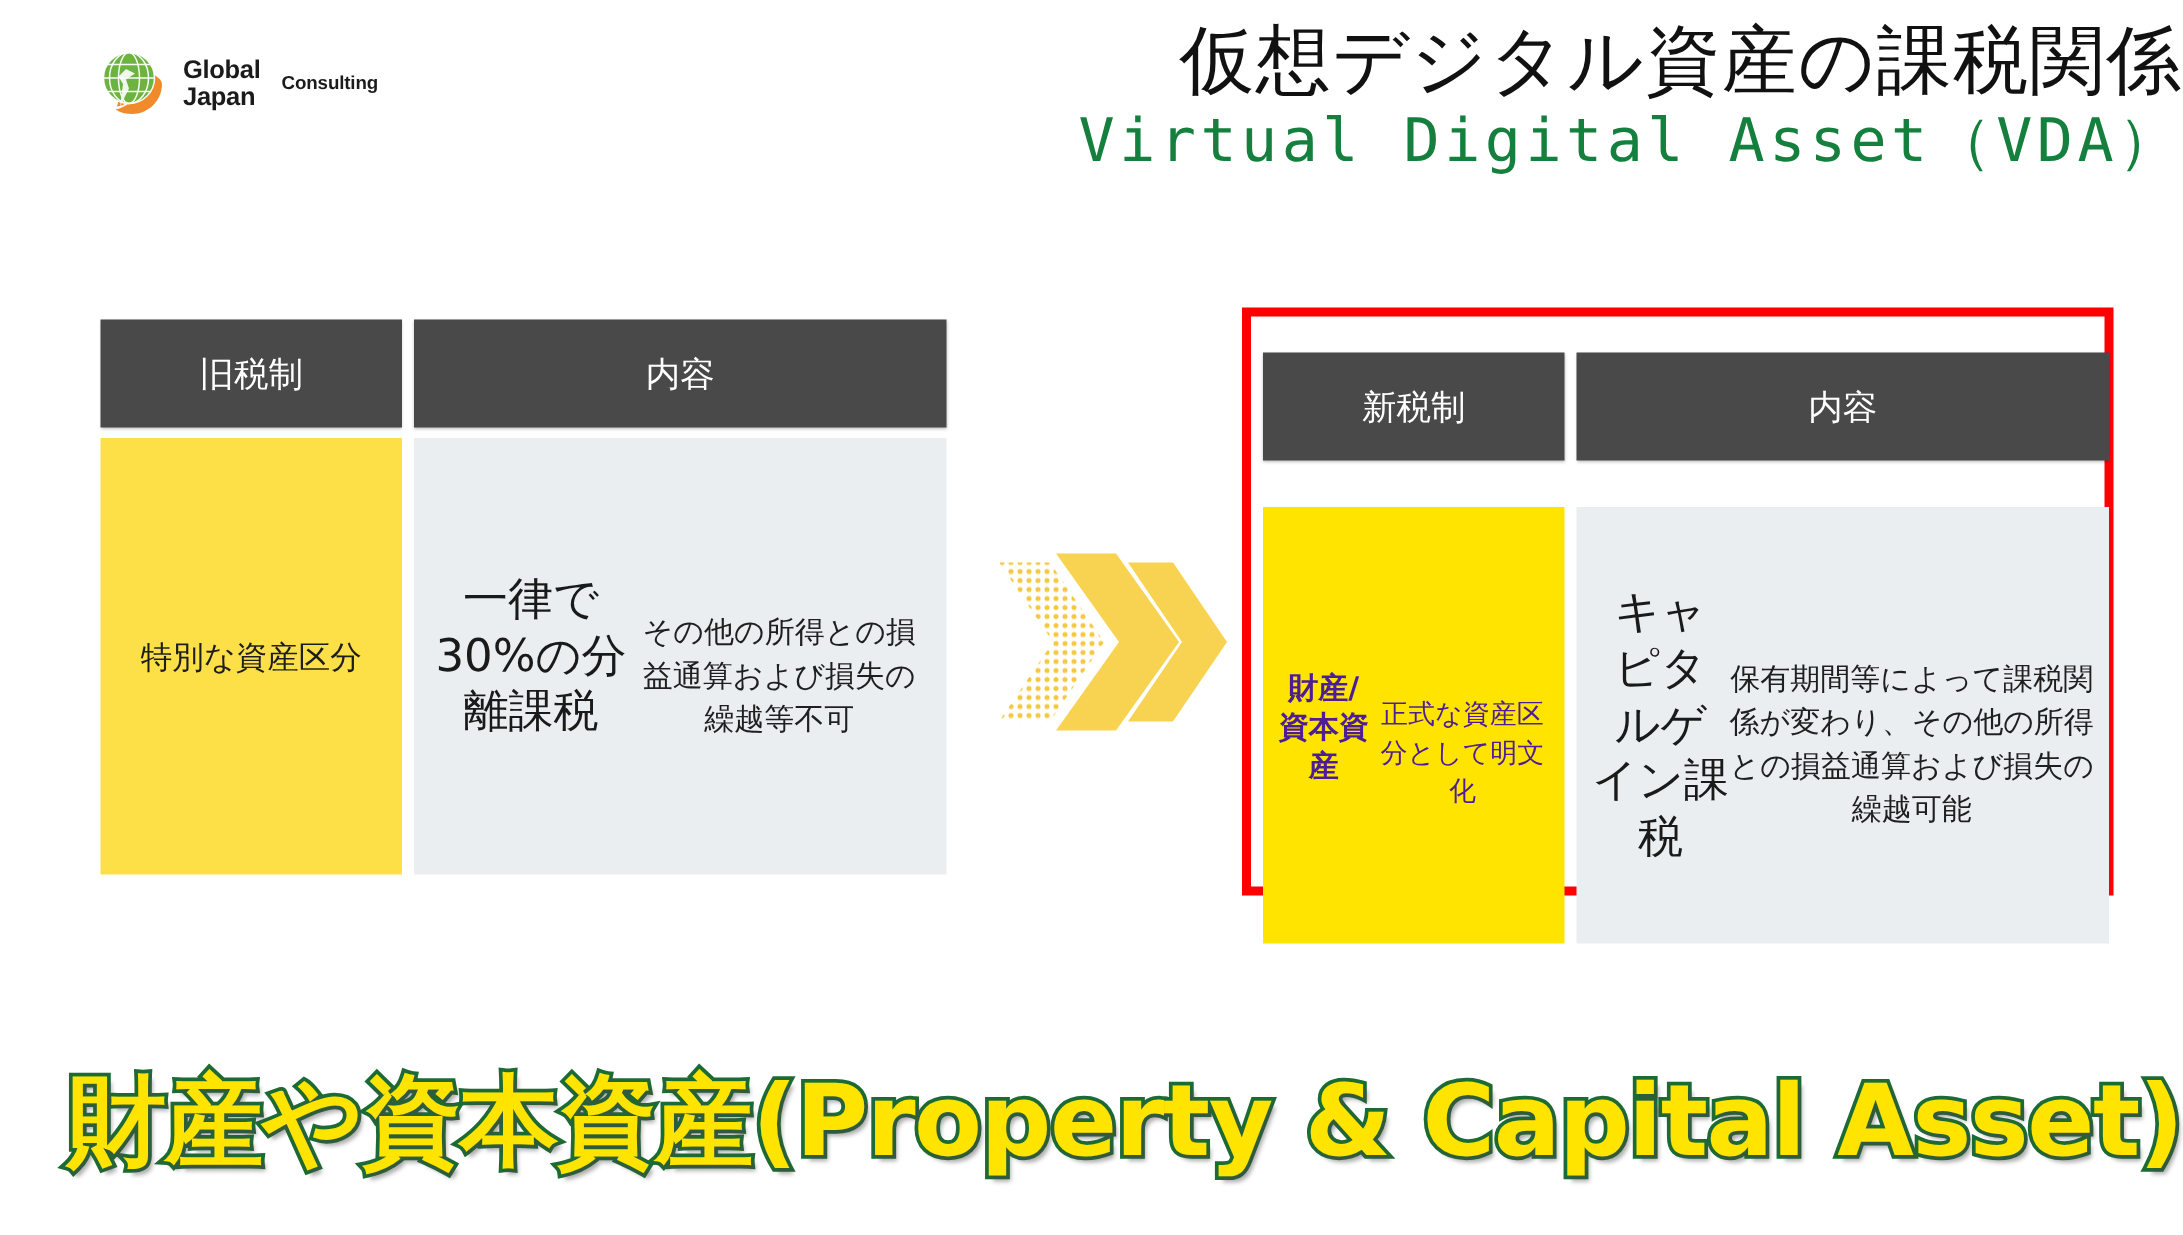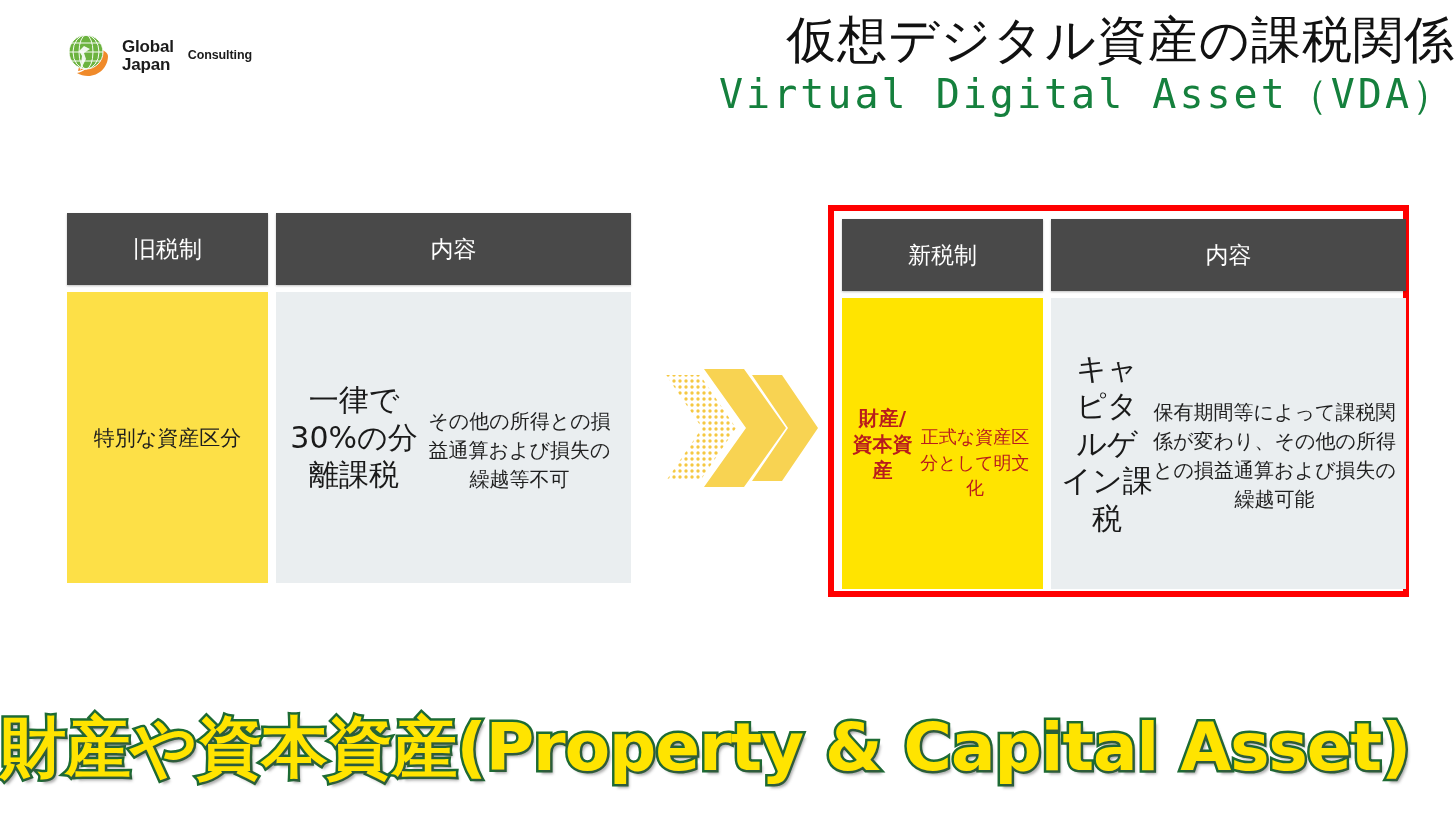--- a/index.html
+++ b/index.html
@@ -148,28 +148,28 @@
   #right-frame {
     position: absolute;
     left: 828px;
     top: 205px;
     width: 581px;
     height: 392px;
     border: 6px solid #ff0000;
     box-sizing: border-box;
     background: #ffffff;
   }
-  #right-table { left: 842px; top: 219px; }
+  #right-table { left: 842px; top: 235px; gap: 24px; }
   #right-table .th.c1 { width: 201px; }
   #right-table .th.c2 { width: 355px; }
   .cell-yellow {
     width: 201px;
     height: 291px;
     background: #ffe400;
-    color: #b91c1c;
+    color: #4c1d95;
     padding: 0 8px;
   }
   .cell-yellow .y1 {
     font-size: 20px;
     font-weight: bold;
     line-height: 1.3;
     text-align: center;
   }
   .cell-yellow .y2 {
     margin-top: 38px;
@@ -205,21 +205,21 @@
     width: 152px;
     height: 122px;
   }
 
   
   .caption {
     position: absolute;
     left: 0;
     top: 703px;
     width: 1455px;
-    text-align: left;
+    text-align: right;
     font-size: 66px;
     font-weight: bold;
     color: #ffe400;
     font-family: "DejaVu Sans", "Liberation Sans", sans-serif;
     letter-spacing: -1px;
     white-space: nowrap;
     -webkit-text-stroke: 5px #1d6b34;
     paint-order: stroke fill;
     text-shadow: 3px 4px 3px rgba(70,70,70,0.45);
   }

